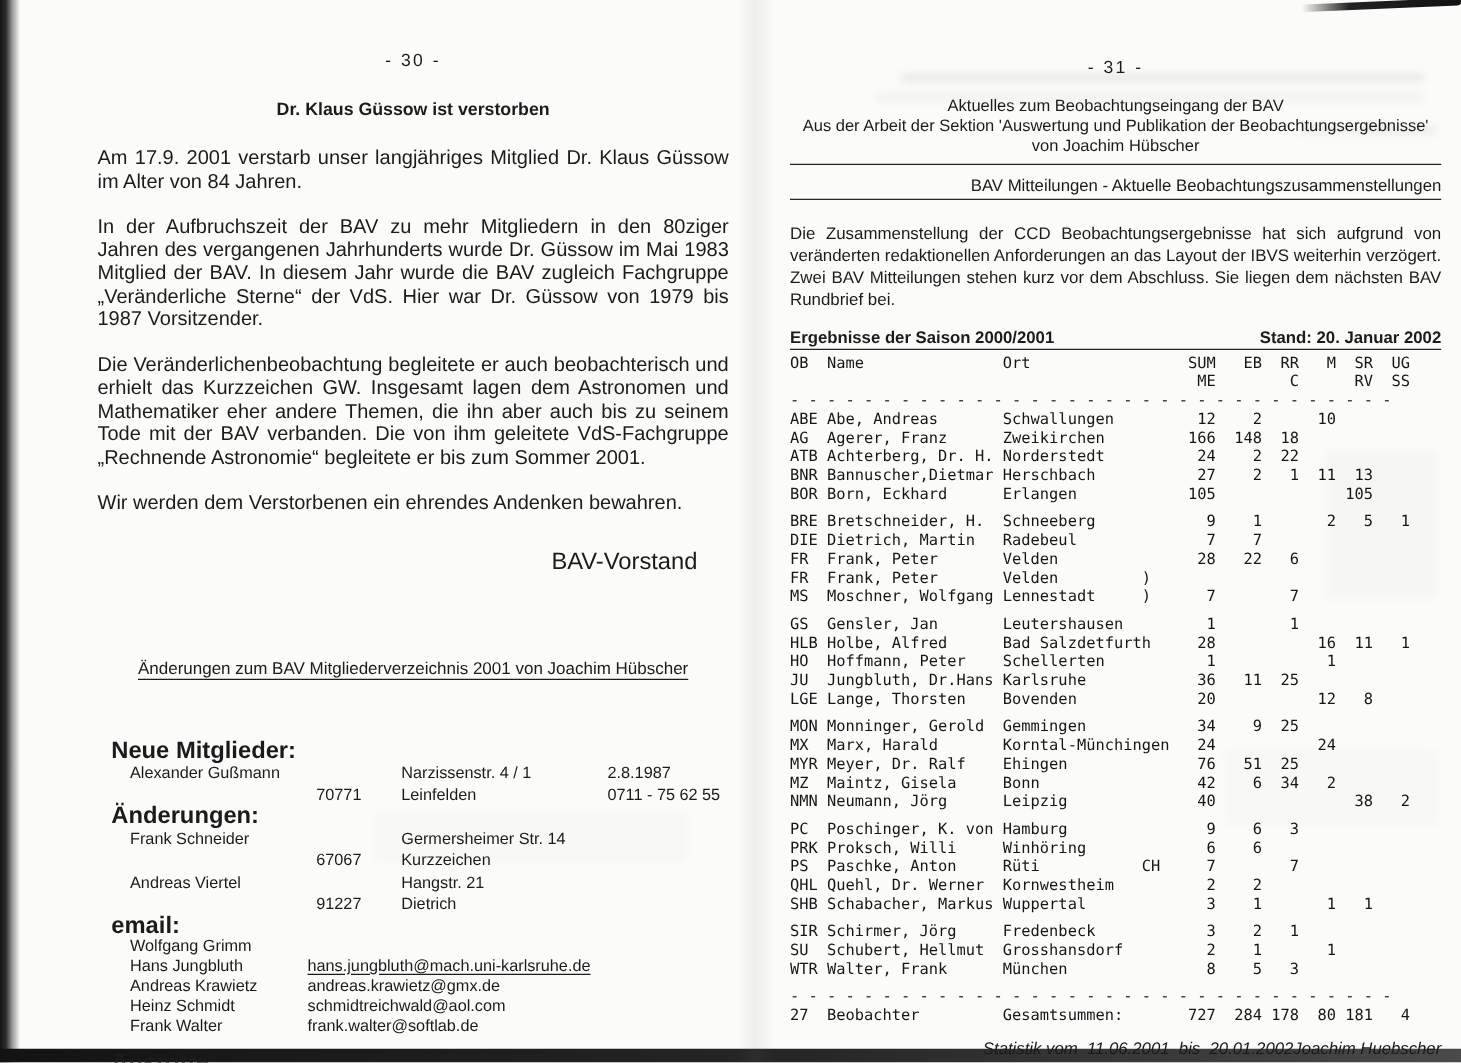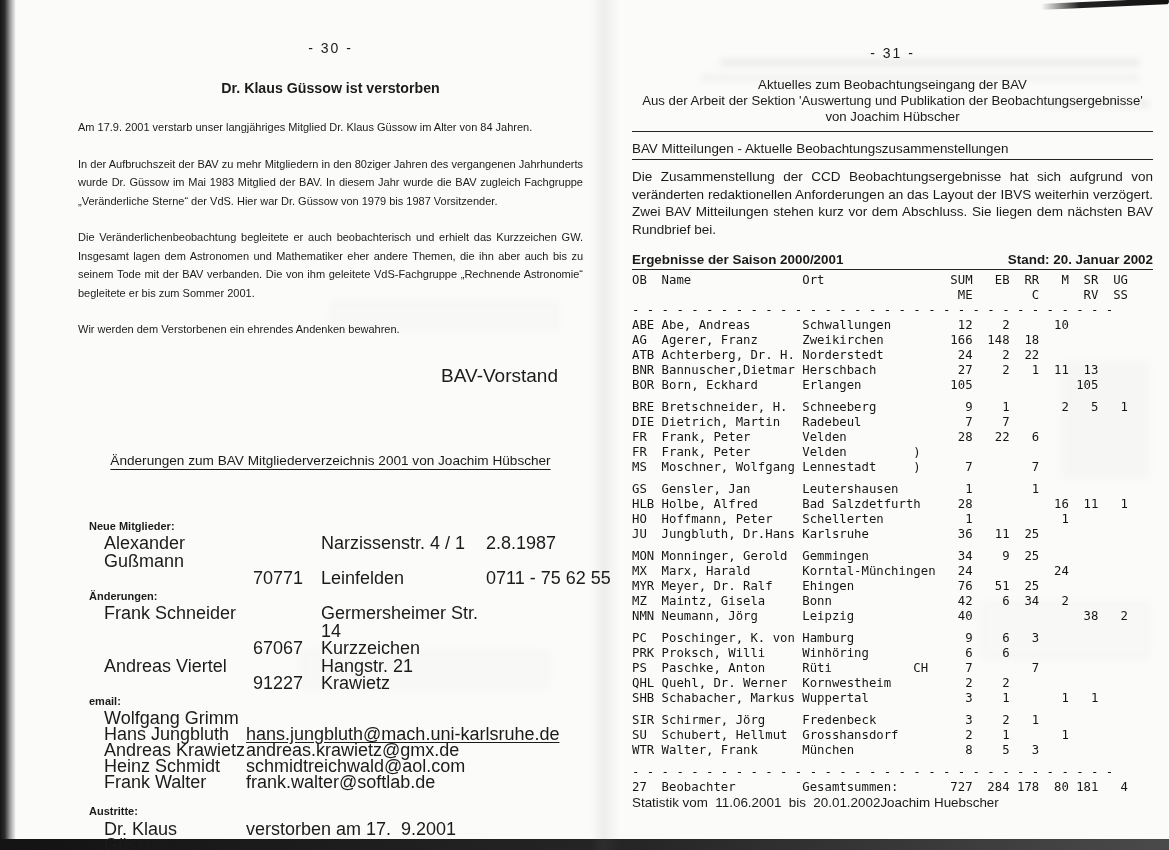--- a/index.html
+++ b/index.html
@@ -20,45 +20,45 @@
   .gutter{position:absolute;left:590px;top:0;bottom:0;width:30px;
     background:linear-gradient(90deg,rgba(255,255,255,0) 0%,rgba(120,120,120,0.10) 45%,rgba(255,255,255,0) 100%);}
   .smudge{position:absolute;background:rgba(125,125,125,0.10);filter:blur(3px);border-radius:4px;}
   
   .page{position:absolute;}
   .page-left{left:78px;top:40px;width:505px;}
   .page-right{left:632px;top:45px;width:521px;}
   .pagenum{text-align:center;font-size:14px;letter-spacing:2px;margin-bottom:24px;}
   
   .obit-title{text-align:center;font-weight:bold;font-size:14.2px;margin-bottom:22px;}
-  .para{font-size:11px;line-height:18.5px;text-align:justify;margin:0 0 18px 0;}
+  .para{font-size:16px;line-height:18.5px;text-align:justify;margin:0 0 18px 0;}
   .signature{text-align:right;padding-right:25px;font-size:19px;margin-top:26px;}
   .changes-heading{margin-top:66px;text-align:center;font-size:13.6px;
     text-decoration:underline;text-underline-offset:4px;}
   .member-sections{margin-top:50px;padding-left:11px;}
-  .sec-label{font-weight:bold;font-size:11px;line-height:17.5px;}
-  .addr-row,.pair-row{display:grid;font-size:18px;line-height:17.5px;padding-left:15px;}
+  .sec-label{font-weight:bold;font-size:19px;line-height:17.5px;}
+  .addr-row,.pair-row{display:grid;font-size:13px;line-height:17.5px;padding-left:15px;}
   .addr-row{grid-template-columns:149px 68px 165px 1fr;}
   .pair-row{grid-template-columns:142px 1fr;line-height:16px;}
   .sec{margin-bottom:0;}
   .sec-austritte{margin-top:13px;}
   .c-value{white-space:pre;}
   .c-value.u{text-decoration:underline;text-underline-offset:2px;}
   
   .rp-heading{text-align:center;font-size:13.2px;line-height:16px;}
   .rule{border:0;border-top:1.6px solid #242424;margin:6px 0 0 0;}
   .rule-thin{border-top:1.2px solid #242424;}
-  .rp-subtitle{font-size:13.4px;margin-top:9px;}
-  .rp-para{font-size:13.5px;line-height:17.5px;text-align:justify;margin-top:8px;}
+  .rp-subtitle{font-size:13.4px;margin-top:9px;text-align:right;}
+  .rp-para{font-size:13.5px;line-height:17.5px;text-align:justify;margin-top:18px;}
   .caption-row{display:flex;justify-content:space-between;font-size:13.4px;margin-top:13px;font-weight:bold;}
   .obs-table{margin-top:3px;font-family:"DejaVu Sans Mono","Liberation Mono",monospace;
     font-size:12.3px;line-height:15px;color:#161616;}
   .tline{white-space:pre;}
   .tgap{margin-top:7px;}
-  .footer-row{display:flex;justify-content:flex-start;font-size:13.4px;}
+  .footer-row{display:flex;justify-content:flex-end;font-size:13.4px;margin-top:11px;font-style:italic;}
   .footer-row span{white-space:pre;}
 </style>
 </head>
 <body>
 
 <div class="edge-left"></div>
 <div class="edge-bottom"></div>
 <div class="edge-topright"></div>
 <div class="gutter"></div>
 <div class="smudge" style="left:720px;top:58px;width:420px;height:9px;"></div>
@@ -115,21 +115,21 @@
           </div>
           <div class="addr-row">
             <span>Andreas Viertel</span>
             <span></span>
             <span>Hangstr. 21</span>
             <span class="c-value"></span>
           </div>
           <div class="addr-row">
             <span></span>
             <span>91227</span>
-            <span>Krawietz</span>
+            <span>Dietrich</span>
             <span class="c-value"></span>
           </div>
         </div>
     </section>
     <section class="sec">
       <div class="sec-label">email:</div>
       <div>
           <div class="pair-row">
             <span>Wolfgang Grimm</span>
           </div>
@@ -191,20 +191,21 @@
       <div class="tline">BOR Born, Eckhard      Erlangen            105              105    </div>
       <div class="tline tgap">BRE Bretschneider, H.  Schneeberg            9    1       2   5   1</div>
       <div class="tline">DIE Dietrich, Martin   Radebeul              7    7                </div>
       <div class="tline">FR  Frank, Peter       Velden               28   22   6            </div>
       <div class="tline">FR  Frank, Peter       Velden         )                            </div>
       <div class="tline">MS  Moschner, Wolfgang Lennestadt     )      7        7            </div>
       <div class="tline tgap">GS  Gensler, Jan       Leutershausen         1        1            </div>
       <div class="tline">HLB Holbe, Alfred      Bad Salzdetfurth     28           16  11   1</div>
       <div class="tline">HO  Hoffmann, Peter    Schellerten           1            1        </div>
       <div class="tline">JU  Jungbluth, Dr.Hans Karlsruhe            36   11  25            </div>
+      <div class="tline">LGE Lange, Thorsten    Bovenden             20           12   8    </div>
       <div class="tline tgap">MON Monninger, Gerold  Gemmingen            34    9  25            </div>
       <div class="tline">MX  Marx, Harald       Korntal-Münchingen   24           24        </div>
       <div class="tline">MYR Meyer, Dr. Ralf    Ehingen              76   51  25            </div>
       <div class="tline">MZ  Maintz, Gisela     Bonn                 42    6  34   2        </div>
       <div class="tline">NMN Neumann, Jörg      Leipzig              40               38   2</div>
       <div class="tline tgap">PC  Poschinger, K. von Hamburg               9    6   3            </div>
       <div class="tline">PRK Proksch, Willi     Winhöring             6    6                </div>
       <div class="tline">PS  Paschke, Anton     Rüti           CH     7        7            </div>
       <div class="tline">QHL Quehl, Dr. Werner  Kornwestheim          2    2                </div>
       <div class="tline">SHB Schabacher, Markus Wuppertal             3    1       1   1    </div>

